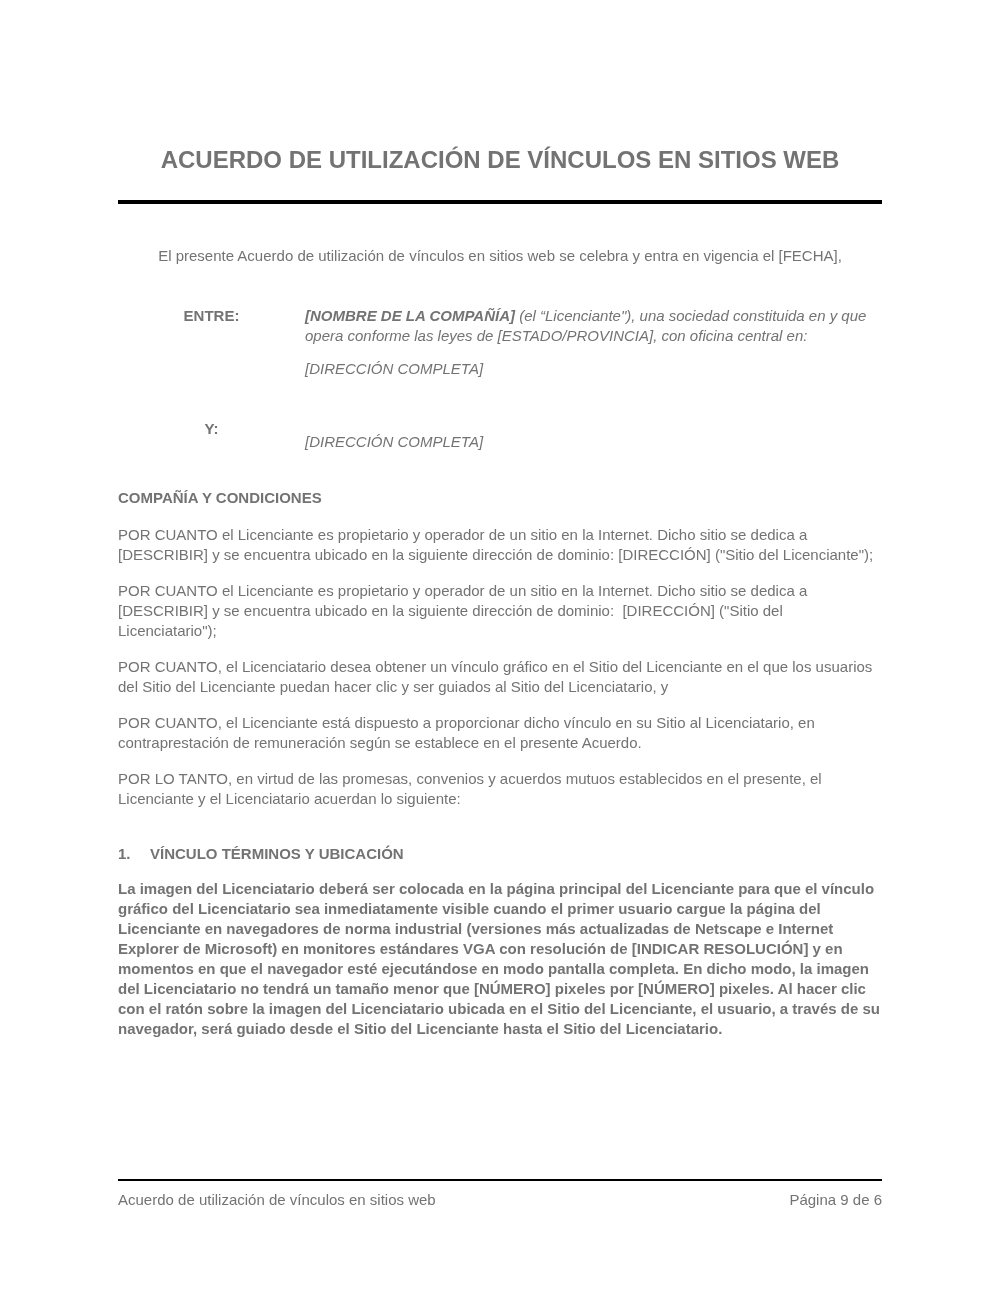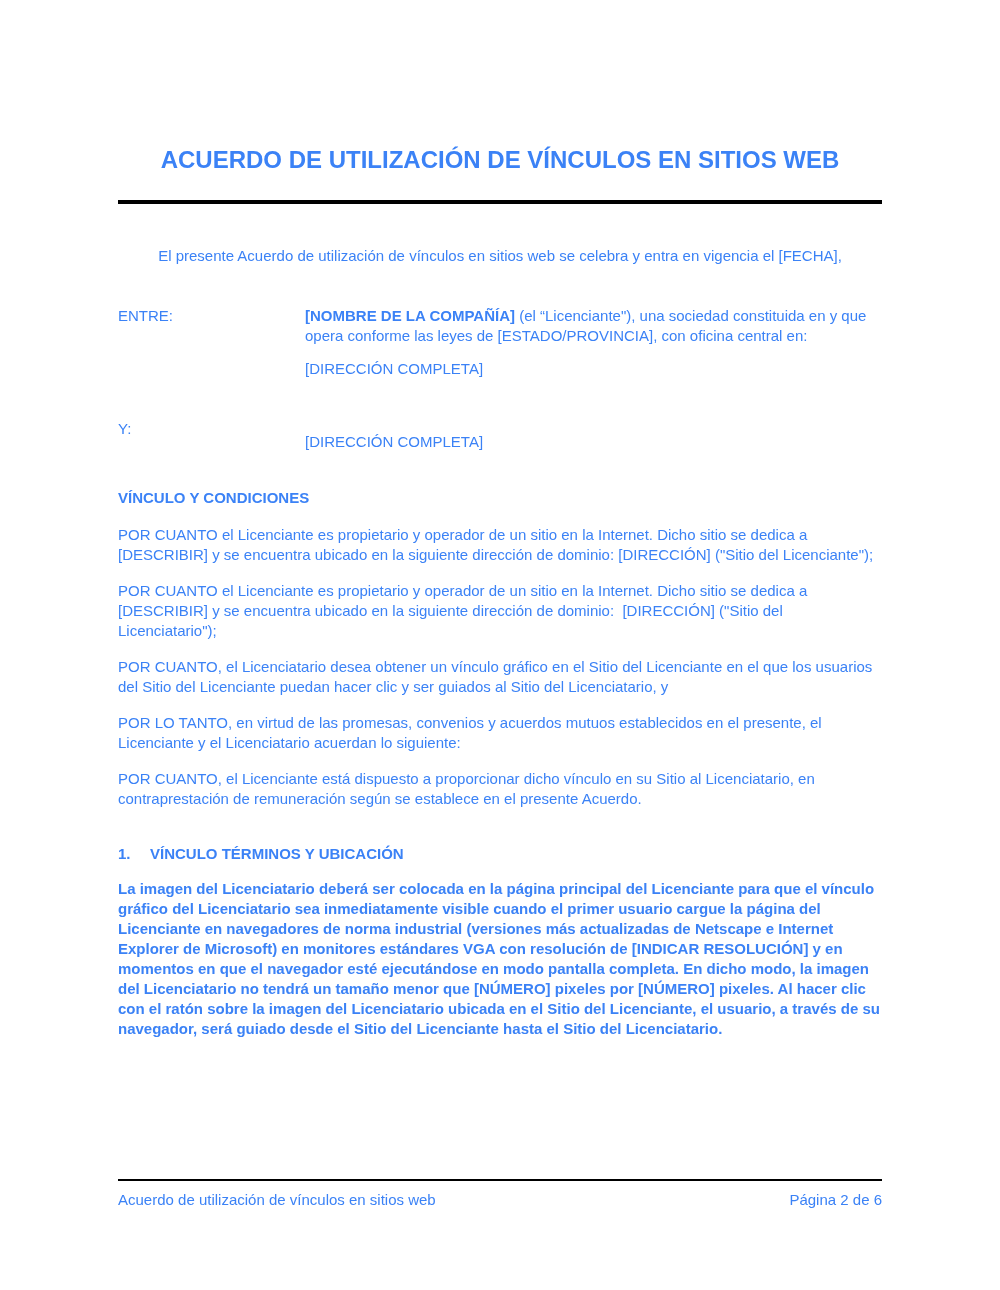--- a/index.html
+++ b/index.html
@@ -7,21 +7,21 @@
     padding: 0;
     background: #ffffff;
   }
   .page {
     position: relative;
     width: 1000px;
     height: 1290px;
     box-sizing: border-box;
     padding: 0 118px;
     background: #ffffff;
-    color: #3b82f6;
+    color: #737373;
     font-family: "Liberation Sans", sans-serif;
     font-size: 15px;
     line-height: 20px;
     overflow: hidden;
   }
   .doc-title {
     margin: 0;
     padding-top: 145px;
     text-align: center;
     font-size: 24px;
@@ -39,24 +39,26 @@
     white-space: pre-wrap;
     text-align: center;
   }
   .party {
     display: flex;
     margin-top: 40px;
   }
   .party-label {
     width: 187px;
     flex: 0 0 187px;
-    font-weight: normal;
+    font-weight: bold;
+    text-align: center;
   }
   .party-content {
     flex: 1;
+    font-style: italic;
   }
   .party-desc {
     margin: 0;
     white-space: pre-wrap;
   }
   .party-desc .b {
     font-weight: bold;
   }
   .party-address {
     margin: 13px 0 0 0;
@@ -122,35 +124,35 @@
     </div>
   </div>
 
   <div class="party">
     <div class="party-label">Y:</div>
     <div class="party-content">
       <p class="party-address">[DIRECCIÓN COMPLETA]</p>
     </div>
   </div>
 
-  <h2 class="terms-heading">VÍNCULO Y CONDICIONES</h2>
+  <h2 class="terms-heading">COMPAÑÍA Y CONDICIONES</h2>
 
   <p class="recital first">POR CUANTO el Licenciante es propietario y operador de un sitio en la Internet. Dicho sitio se dedica a [DESCRIBIR] y se encuentra ubicado en la siguiente dirección de dominio: [DIRECCIÓN] ("Sitio del Licenciante");</p>
   <p class="recital">POR CUANTO el Licenciante es propietario y operador de un sitio en la Internet. Dicho sitio se dedica a [DESCRIBIR] y se encuentra ubicado en la siguiente dirección de dominio:  [DIRECCIÓN] ("Sitio del Licenciatario");</p>
   <p class="recital">POR CUANTO, el Licenciatario desea obtener un vínculo gráfico en el Sitio del Licenciante en el que los usuarios del Sitio del Licenciante puedan hacer clic y ser guiados al Sitio del Licenciatario, y</p>
+  <p class="recital">POR CUANTO, el Licenciante está dispuesto a proporcionar dicho vínculo en su Sitio al Licenciatario, en contraprestación de remuneración según se establece en el presente Acuerdo.</p>
   <p class="recital">POR LO TANTO, en virtud de las promesas, convenios y acuerdos mutuos establecidos en el presente, el Licenciante y el Licenciatario acuerdan lo siguiente:</p>
-  <p class="recital">POR CUANTO, el Licenciante está dispuesto a proporcionar dicho vínculo en su Sitio al Licenciatario, en contraprestación de remuneración según se establece en el presente Acuerdo.</p>
 
   <div class="section-heading">
     <span class="sec-num">1.</span>
     <span class="sec-title">VÍNCULO TÉRMINOS Y UBICACIÓN</span>
   </div>
   <p class="section-body">La imagen del Licenciatario deberá ser colocada en la página principal del Licenciante para que el vínculo gráfico del Licenciatario sea inmediatamente visible cuando el primer usuario cargue la página del Licenciante en navegadores de norma industrial (versiones más actualizadas de Netscape e Internet Explorer de Microsoft) en monitores estándares VGA con resolución de [INDICAR RESOLUCIÓN] y en momentos en que el navegador esté ejecutándose en modo pantalla completa. En dicho modo, la imagen del Licenciatario no tendrá un tamaño menor que [NÚMERO] pixeles por [NÚMERO] pixeles. Al hacer clic con el ratón sobre la imagen del Licenciatario ubicada en el Sitio del Licenciante, el usuario, a través de su navegador, será guiado desde el Sitio del Licenciante hasta el Sitio del Licenciatario.</p>
 
   <div class="footer">
     <div class="footer-rule"></div>
     <div class="footer-row">
       <span>Acuerdo de utilización de vínculos en sitios web</span>
-      <span>Página 2 de 6</span>
+      <span>Página 9 de 6</span>
     </div>
   </div>
 
 </div>
 
 </body></html>

